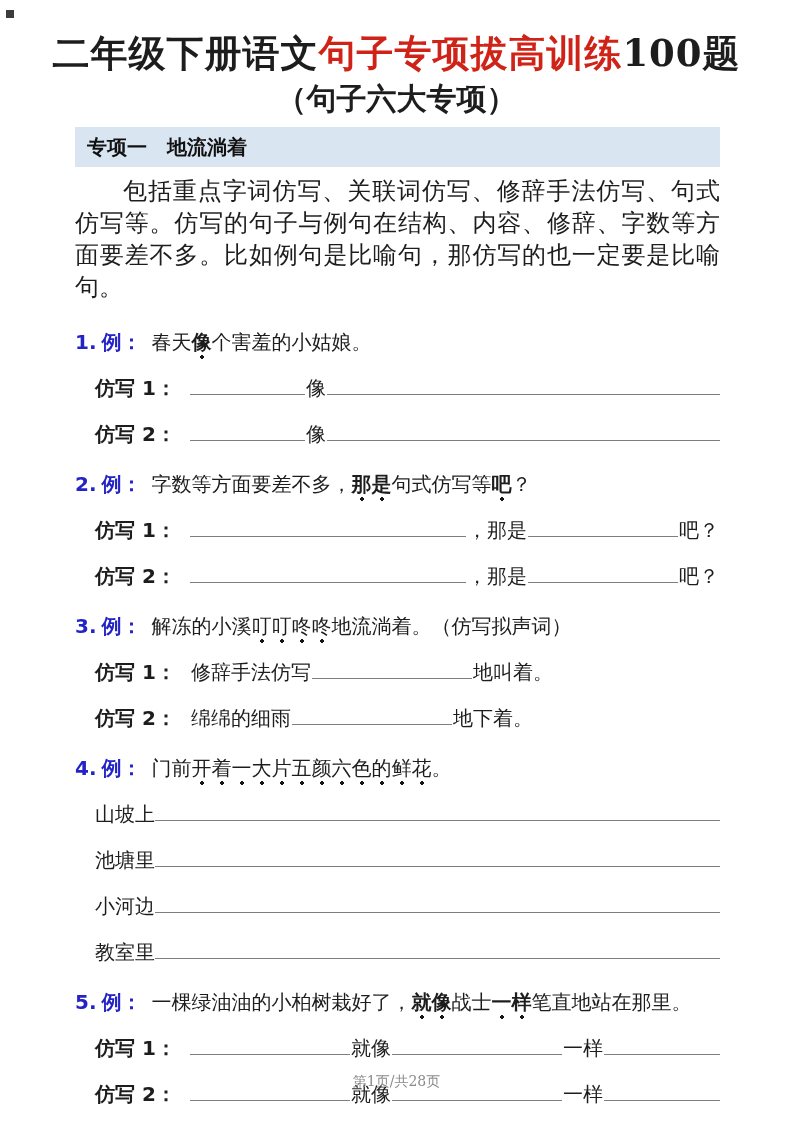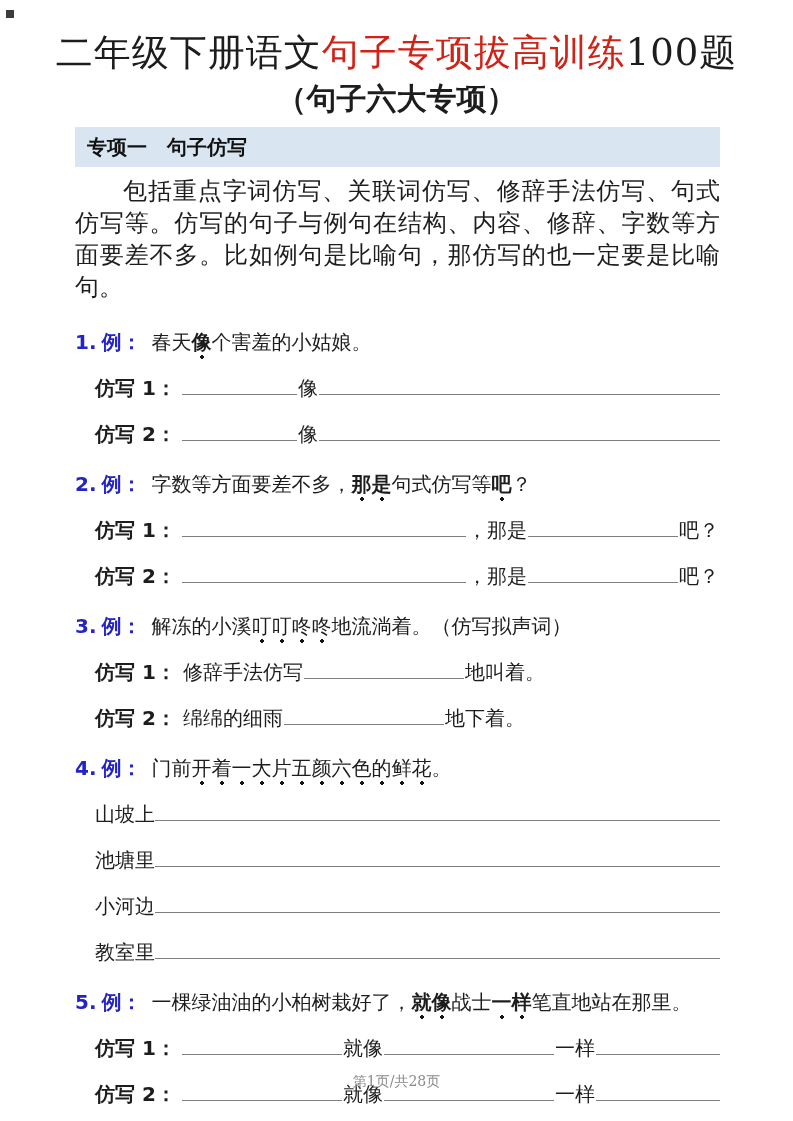--- a/index.html
+++ b/index.html
@@ -14,21 +14,21 @@
     --blue:#2424c6;
     --red:#d02318;
     --secbg:#d9e6f2;
     --line:#7e7e7e;
   }
   .artifact{position:absolute;left:6px;top:10px;width:8px;height:8px;background:#3c3c3c;}
   .title{
     margin:32px 40px 0 40px;
     text-align:center;
     font-size:37px;
-    font-weight:400;
+    font-weight:700;
     letter-spacing:1px;
     line-height:1.15;
     font-family:"DejaVu Serif","Liberation Serif",serif;
   }
   .title .red{color:var(--red);}
   .subtitle{
     text-align:center;
     font-size:30px;
     font-weight:700;
     margin-top:6px;
@@ -78,21 +78,21 @@
     margin-top:20px;
     margin-left:20px;
     font-size:20px;
     line-height:1.3;
   }
   .prefix{
     font-family:"DejaVu Sans","Liberation Sans",sans-serif;
     font-weight:700;
     white-space:nowrap;
     flex:0 0 auto;
-    margin-right:6px;
+    margin-right:14px;
   }
   .prefix.plain{
     font-family:"DejaVu Serif","Liberation Serif",serif;
     font-weight:400;
     margin-right:0;
   }
   .rtext{white-space:nowrap;flex:0 0 auto;padding:0 1px;}
   .blank{
     border-bottom:1.5px solid var(--line);
     align-self:baseline;
@@ -111,21 +111,21 @@
 <body>
 
 <div class="page" style="--blue: #2424c6; --red: #d02318; --secbg: #d9e6f2; --line: #7e7e7e;">
   <div class="artifact"></div>
 
   <h1 class="title"><span>二年级下册语文</span><span class="red">句子专项拔高训练</span><span>100题</span></h1>
 
   <div class="subtitle">（句子六大专项）</div>
 
   <div class="section-bar">
-    <span>专项一　句子仿写</span>
+    <span>专项一　地流淌着</span>
   </div>
 
   <p class="intro">包括重点字词仿写、关联词仿写、修辞手法仿写、句式仿写等。仿写的句子与例句在结构、内容、修辞、字数等方面要差不多。比如例句是比喻句，那仿写的也一定要是比喻句。</p>
 
   <div id="examples">
       <div class="example">
         <div class="sentence-line"><span class="exnum">1.</span><span class="exlabel">例：</span><span class="sentence"><span>春天</span><span class="seg-b seg-dots">像</span><span>个害羞的小姑娘。</span></span></div>
         <div class="frow">
           <span class="prefix">仿写 1：</span>
           <div class="blank" style="width: 115px;"></div>

